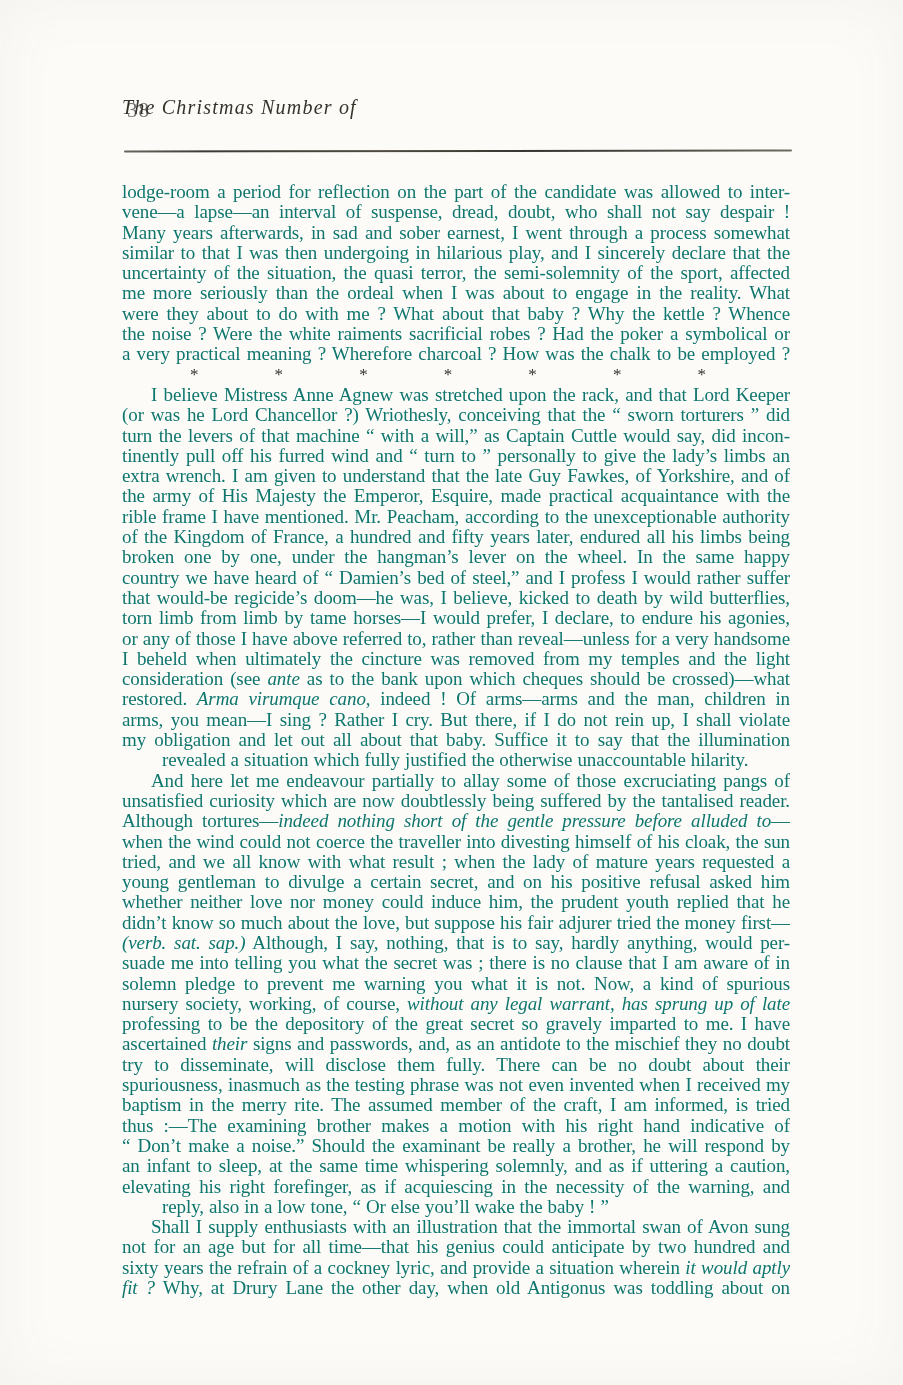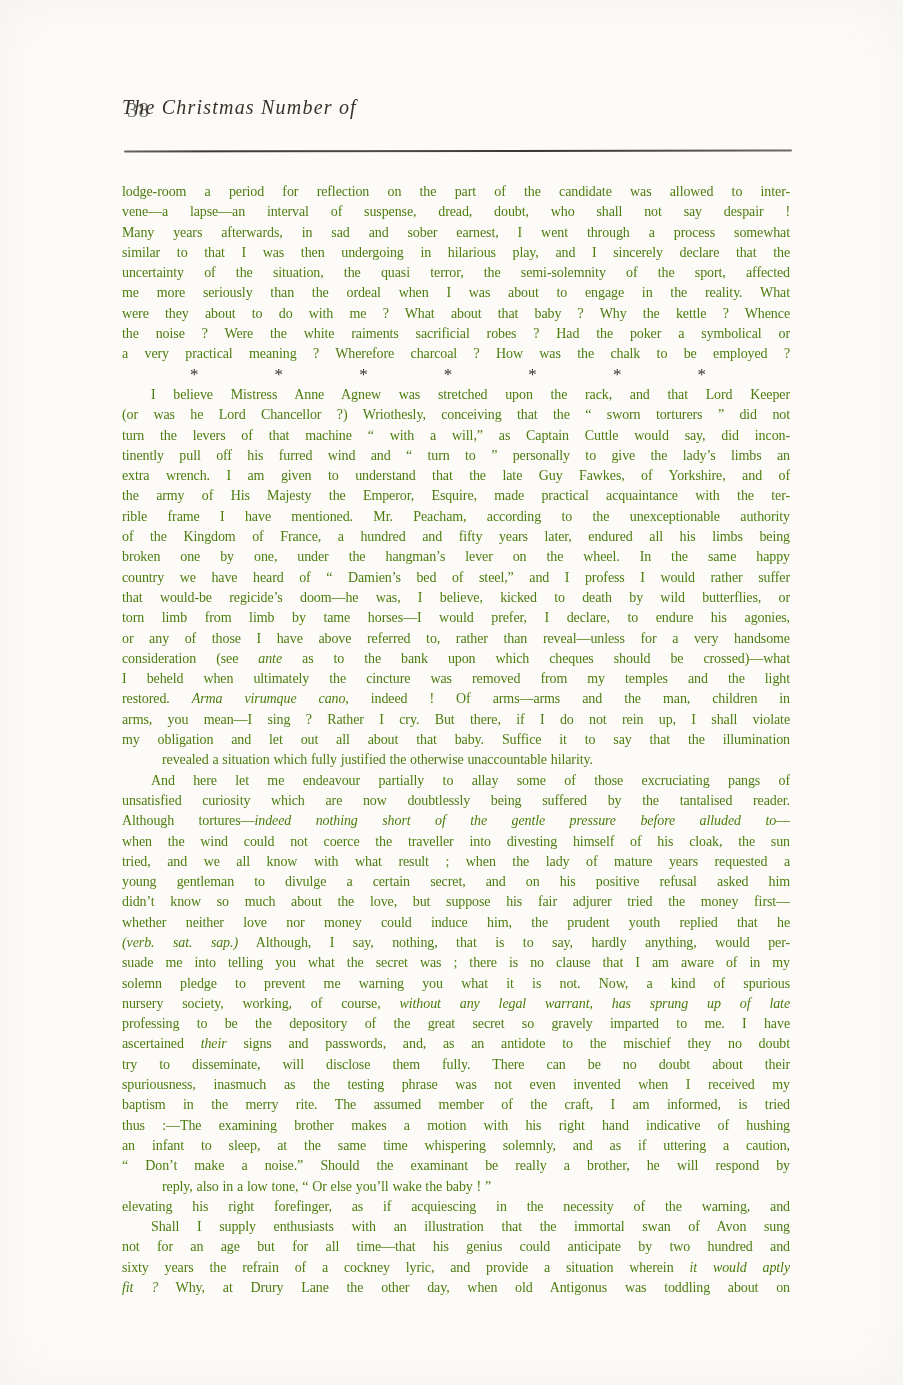--- a/index.html
+++ b/index.html
@@ -57,27 +57,27 @@
     position: absolute;
     top: 182px;
     left: 122px;
     width: 668px;
   }
   .para { margin: 0; }
   .para.indent .line:first-child { text-indent: 29px; }
   .line {
     text-align: justify;
     text-align-last: justify;
-    font-size: 14px;
+    font-size: 19px;
     line-height: 20.3px;
     height: 20.3px;
     letter-spacing: -0.1px;
     word-spacing: 0.4px;
     white-space: nowrap;
-    color: #4d7c0f;
+    color: #0f766e;
   }
   
   .line { white-space: normal; overflow: hidden; }
   .line.last { text-align-last: left; margin-left: 40px; }
   .it { font-style: italic; }
   .asterisk-row {
     display: flex;
     justify-content: space-between;
     width: 516px;
     margin-left: 68px;
@@ -127,50 +127,50 @@
         <div class="line"><span>tinently pull off his furred wind and “ turn to ” personally to give the lady’s limbs an</span></div>
         <div class="line"><span>extra wrench. I am given to understand that the late Guy Fawkes, of Yorkshire, and of</span></div>
         <div class="line"><span>the army of His Majesty the Emperor, Esquire, made practical acquaintance with the ter-</span></div>
         <div class="line"><span>rible frame I have mentioned. Mr. Peacham, according to the unexceptionable authority</span></div>
         <div class="line"><span>of the Kingdom of France, a hundred and fifty years later, endured all his limbs being</span></div>
         <div class="line"><span>broken one by one, under the hangman’s lever on the wheel. In the same happy</span></div>
         <div class="line"><span>country we have heard of “ Damien’s bed of steel,” and I profess I would rather suffer</span></div>
         <div class="line"><span>that would-be regicide’s doom—he was, I believe, kicked to death by wild butterflies, or</span></div>
         <div class="line"><span>torn limb from limb by tame horses—I would prefer, I declare, to endure his agonies,</span></div>
         <div class="line"><span>or any of those I have above referred to, rather than reveal—unless for a very handsome</span></div>
+        <div class="line"><span>I beheld when ultimately the cincture was removed from my temples and the light</span></div>
         <div class="line"><span>consideration (see </span><span class="it">ante</span><span> as to the bank upon which cheques should be crossed)—what</span></div>
-        <div class="line"><span>I beheld when ultimately the cincture was removed from my temples and the light</span></div>
         <div class="line"><span>restored. </span><span class="it">Arma virumque cano</span><span>, indeed ! Of arms—arms and the man, children in</span></div>
         <div class="line"><span>arms, you mean—I sing ? Rather I cry. But there, if I do not rein up, I shall violate</span></div>
         <div class="line"><span>my obligation and let out all about that baby. Suffice it to say that the illumination</span></div>
         <div class="line last"><span>revealed a situation which fully justified the otherwise unaccountable hilarity.</span></div>
       </div>
       <div class="para indent">
         <div class="line"><span>And here let me endeavour partially to allay some of those excruciating pangs of</span></div>
         <div class="line"><span>unsatisfied curiosity which are now doubtlessly being suffered by the tantalised reader.</span></div>
         <div class="line"><span>Although tortures—</span><span class="it">indeed nothing short of the gentle pressure before alluded to</span><span>—</span></div>
         <div class="line"><span>when the wind could not coerce the traveller into divesting himself of his cloak, the sun</span></div>
         <div class="line"><span>tried, and we all know with what result ; when the lady of mature years requested a</span></div>
         <div class="line"><span>young gentleman to divulge a certain secret, and on his positive refusal asked him</span></div>
+        <div class="line"><span>whether neither love nor money could induce him, the prudent youth replied that he</span></div>
         <div class="line"><span>didn’t know so much about the love, but suppose his fair adjurer tried the money first—</span></div>
-        <div class="line"><span>whether neither love nor money could induce him, the prudent youth replied that he</span></div>
         <div class="line"><span class="it">(verb. sat. sap.)</span><span> Although, I say, nothing, that is to say, hardly anything, would per-</span></div>
         <div class="line"><span>suade me into telling you what the secret was ; there is no clause that I am aware of in my</span></div>
         <div class="line"><span>solemn pledge to prevent me warning you what it is not. Now, a kind of spurious</span></div>
         <div class="line"><span>nursery society, working, of course, </span><span class="it">without any legal warrant, has sprung up of late</span></div>
         <div class="line"><span>professing to be the depository of the great secret so gravely imparted to me. I have</span></div>
         <div class="line"><span>ascertained </span><span class="it">their</span><span> signs and passwords, and, as an antidote to the mischief they no doubt</span></div>
         <div class="line"><span>try to disseminate, will disclose them fully. There can be no doubt about their</span></div>
         <div class="line"><span>spuriousness, inasmuch as the testing phrase was not even invented when I received my</span></div>
         <div class="line"><span>baptism in the merry rite. The assumed member of the craft, I am informed, is tried</span></div>
         <div class="line"><span>thus :—The examining brother makes a motion with his right hand indicative of hushing</span></div>
+        <div class="line"><span>“ Don’t make a noise.” Should the examinant be really a brother, he will respond by</span></div>
         <div class="line"><span>an infant to sleep, at the same time whispering solemnly, and as if uttering a caution,</span></div>
-        <div class="line"><span>“ Don’t make a noise.” Should the examinant be really a brother, he will respond by</span></div>
+        <div class="line"><span>elevating his right forefinger, as if acquiescing in the necessity of the warning, and</span></div>
         <div class="line last"><span>reply, also in a low tone, “ Or else you’ll wake the baby ! ”</span></div>
-        <div class="line"><span>elevating his right forefinger, as if acquiescing in the necessity of the warning, and</span></div>
       </div>
       <div class="para indent">
         <div class="line"><span>Shall I supply enthusiasts with an illustration that the immortal swan of Avon sung</span></div>
         <div class="line"><span>not for an age but for all time—that his genius could anticipate by two hundred and</span></div>
         <div class="line"><span>sixty years the refrain of a cockney lyric, and provide a situation wherein </span><span class="it">it would aptly</span></div>
         <div class="line"><span class="it">fit ?</span><span> Why, at Drury Lane the other day, when old Antigonus was toddling about on</span></div>
       </div>
     </div>
 </div>
 

